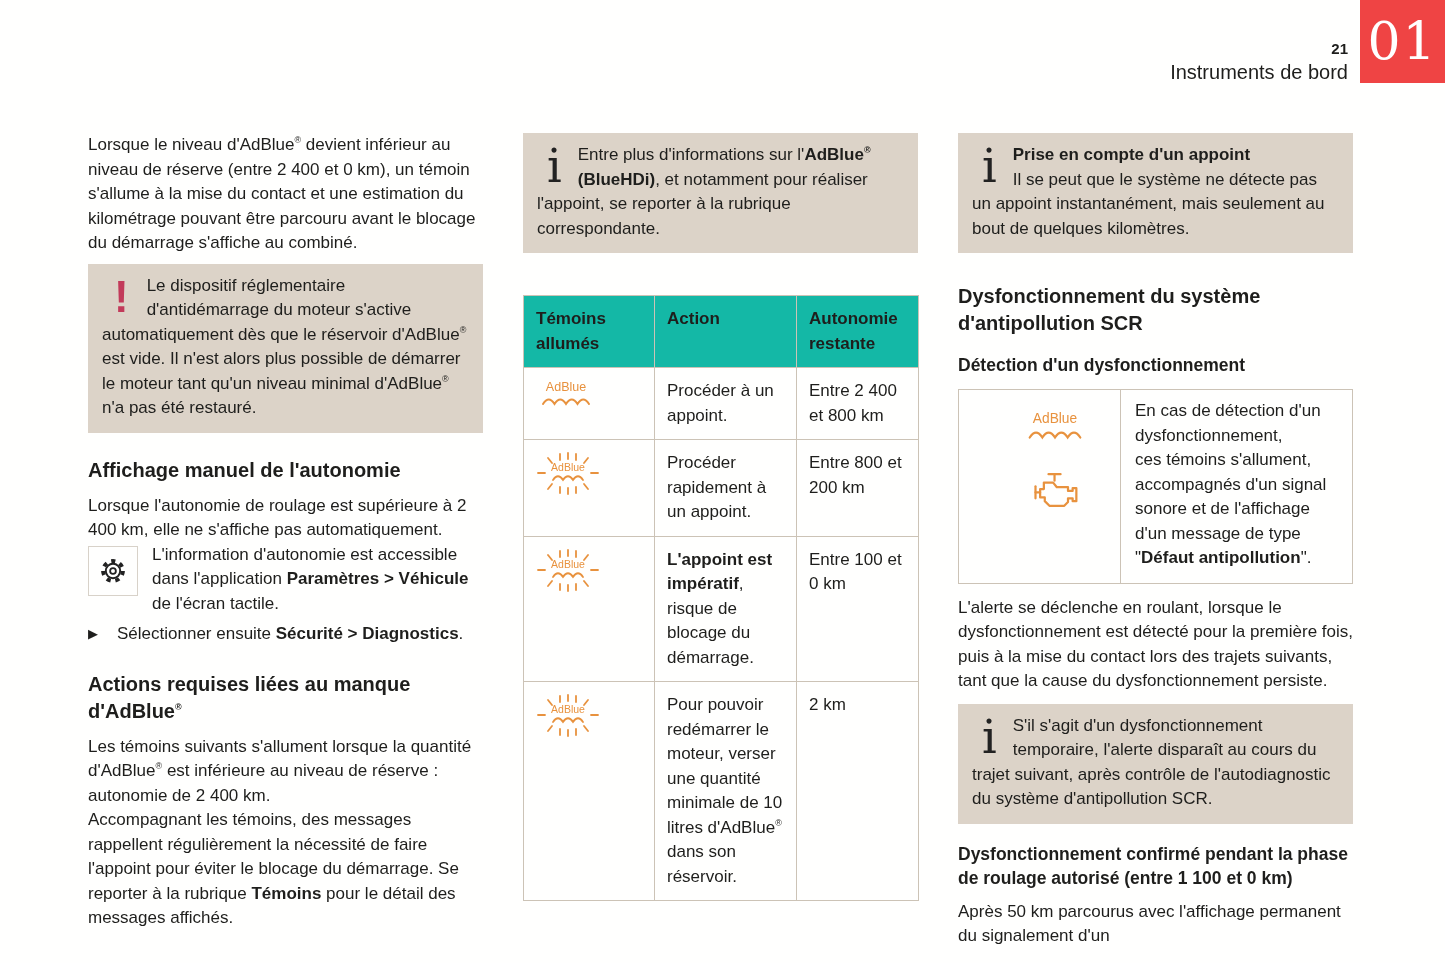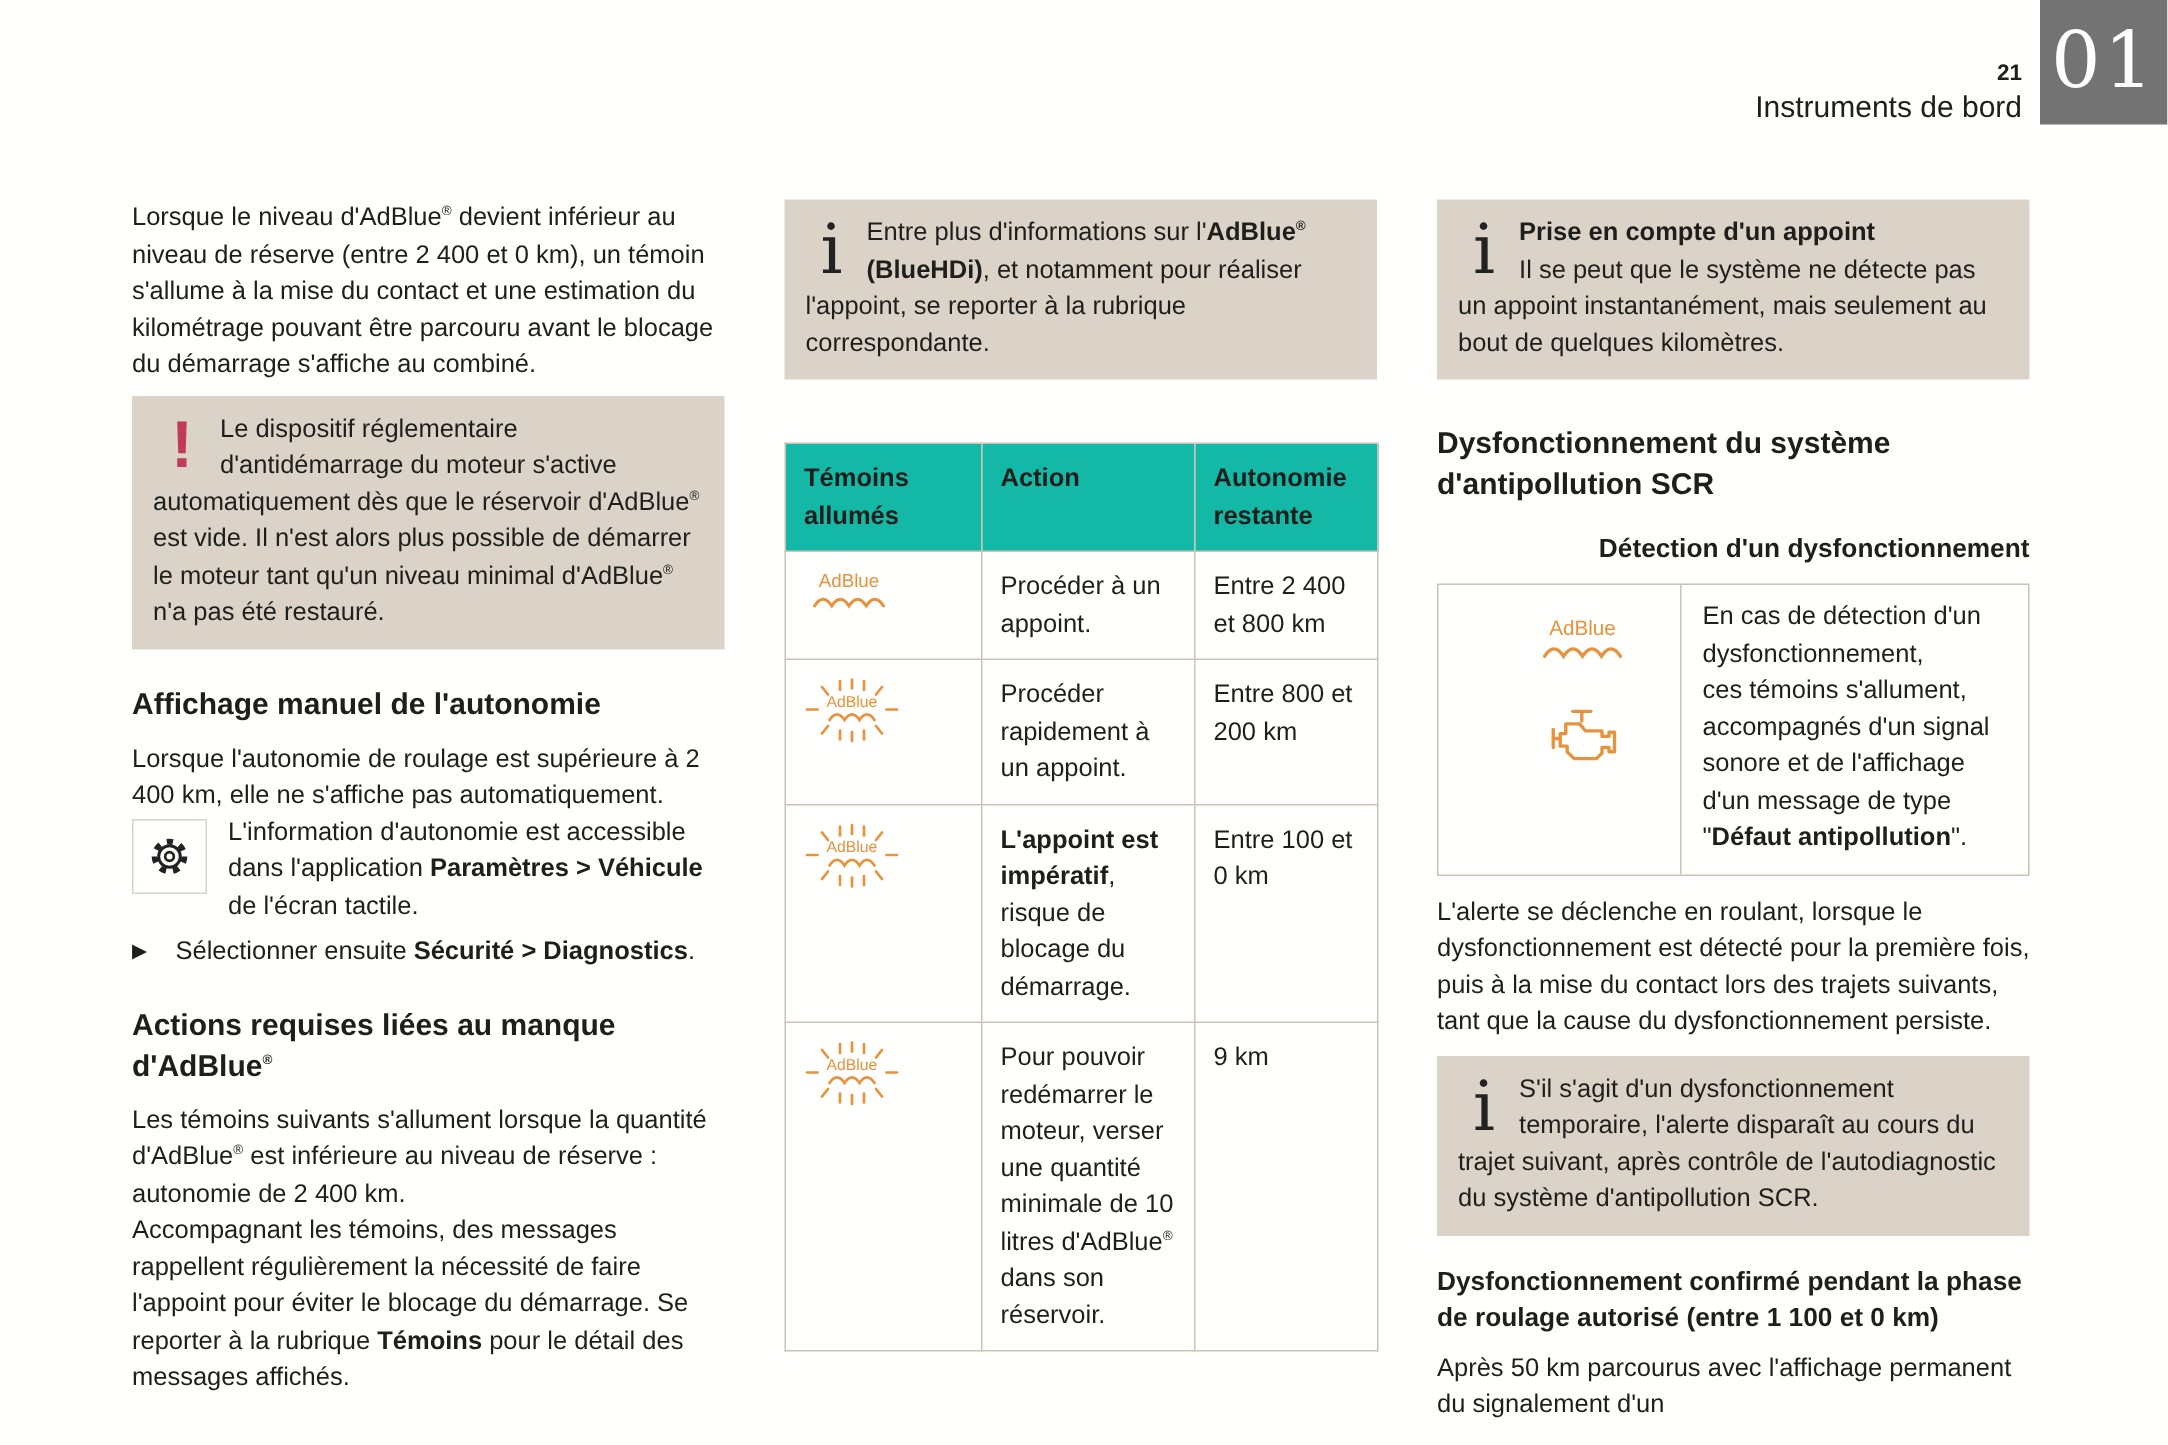--- a/index.html
+++ b/index.html
@@ -11,21 +11,21 @@
   }
   sup.reg{font-size:9px;line-height:0;vertical-align:super;}
   .b{font-weight:700;}
 
   
   .header{position:absolute;top:40px;right:97px;text-align:right;}
   .page-number{font-size:15px;font-weight:700;line-height:18px;margin-bottom:3px;}
   .section-title{font-size:20px;line-height:22px;text-align:right;}
   .chapter-badge{
     position:absolute;top:0;right:0;width:85px;height:83px;
-    background:#737373;color:#fff;
+    background:#ef4444;color:#fff;
     font-family:"DejaVu Serif",serif;font-size:52px;letter-spacing:2px;
     display:flex;align-items:center;justify-content:center;
   }
 
   
   .content{position:absolute;top:113px;left:88px;display:flex;gap:40px;margin-top:20px;}
   .col{width:395px;flex:0 0 395px;}
 
   p{margin:0;}
   .mb8{margin-bottom:8px;}
@@ -64,21 +64,21 @@
   
   .detect-box{border:1px solid #ccc3b6;display:flex;margin-top:12px;padding-left:31px;}
   .detect-icons{
     flex:0 0 130px;border-right:1px solid #ccc3b6;
     display:flex;flex-direction:column;align-items:center;
     padding:20px 0;gap:26px;
   }
   .detect-text{flex:1;padding:9px 14px 12px;}
 
   .spacer-top30{margin-top:30px;}
-  .spacer-top16{margin-top:16px;text-align:right;}
+  .spacer-top16{margin-top:16px;}
   .spacer-top12{margin-top:12px;}
   .spacer-top10{margin-top:10px;}
   .spacer-top18{margin-top:18px;}
   .spacer-top24{margin-top:24px;}
 </style>
 </head>
 <body>
 
 <svg width="0" height="0" style="position:absolute">
   <defs>
@@ -199,21 +199,21 @@
         <td><span class="b">L'appoint est impératif</span><span>, risque de blocage du démarrage.</span></td>
         <td>Entre 100 et 0 km</td>
       </tr>
       <tr>
         <td class="icon-cell">
           <svg width="64" height="45" viewBox="0 0 64 45">
                 <use href="#adblue-blinking"></use>
               </svg>
         </td>
         <td><span>Pour pouvoir redémarrer le moteur, verser une quantité minimale de 10 litres d'AdBlue<sup class="reg">®</sup> dans son réservoir.</span></td>
-        <td>9 km</td>
+        <td>2 km</td>
       </tr>
     </tbody>
       </table>
   </div>
 
   <div class="col">
     <div class="box">
       <span class="glyph-i">i</span>
       <span><span class="b">Prise en compte d'un appoint</span><br><span>Il se peut que le système ne détecte pas un appoint instantanément, mais seulement au bout de quelques kilomètres.</span></span>
     </div>

